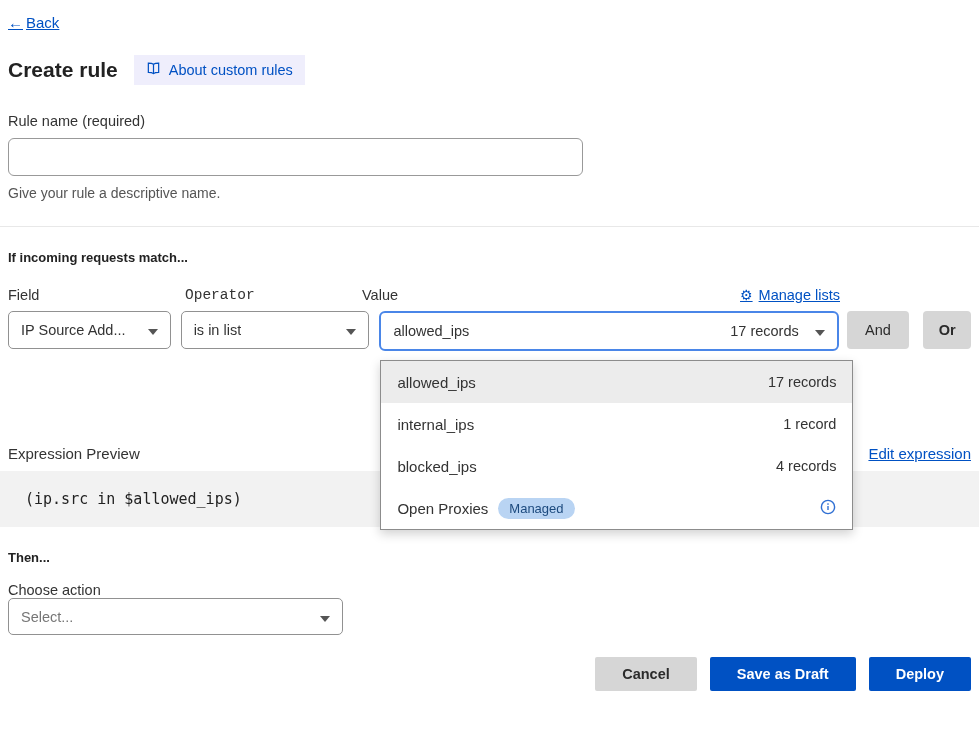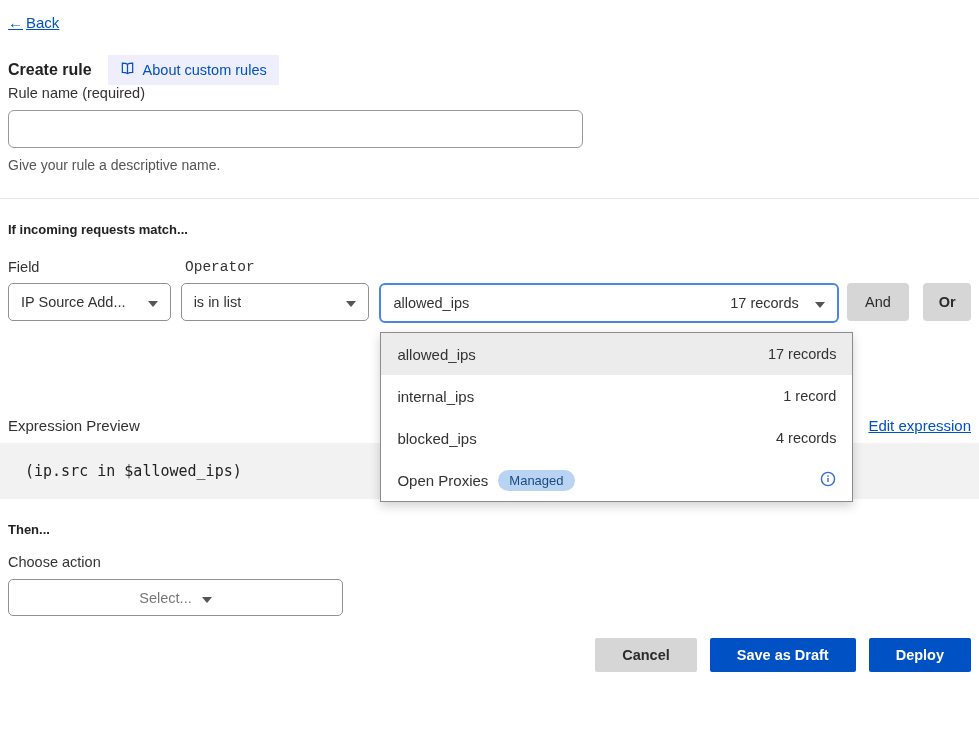--- a/index.html
+++ b/index.html
@@ -12,29 +12,29 @@
   }
   .page { position:relative; padding:14px 8px 0; }
 
   a { color:#0051c3; cursor:pointer; text-decoration:underline; }
 
   
   .back-link { display:inline-flex; align-items:center; gap:3px; font-size:15px; }
 
   
   .title-row { display:flex; align-items:center; gap:16px; margin-top:24px; }
-  h1 { margin:0; font-size:16px; font-weight:700; color:#222; }
+  h1 { margin:0; font-size:21px; font-weight:700; color:#222; }
   .about-badge {
     display:inline-flex; align-items:center; gap:8px;
     background:#efeefc; color:#0051c3; text-decoration:none;
     padding:6px 12px; border-radius:0; font-size:14.5px;
   }
 
   
-  .field-label { display:block; font-size:14.5px; color:#333; }
+  .field-label { display:block; margin-top:28px; font-size:14.5px; color:#333; }
   .rule-name-input {
     display:block; margin-top:9px; width:575px; height:38px;
     border:1px solid #999; border-radius:6px; padding:0 12px;
     font-family:inherit; font-size:14.5px; color:#333; outline:none;
   }
   .help-text { margin-top:9px; font-size:14px; color:#555; }
 
   .divider { border:none; border-top:1px solid #e8e8e8; margin:25px -8px 0; }
 
   h2 { margin:23px 0 0; font-size:13px; font-weight:700; color:#222; }
@@ -93,21 +93,21 @@
   .expr-row {
     display:flex; justify-content:space-between; align-items:flex-end;
     margin-top:94px; font-size:15px; color:#333;
   }
   .expr-block {
     margin:9px -8px 0; background:#f2f2f2; padding:19px 25px;
     font-family:"DejaVu Sans Mono", monospace; font-size:15px; color:#222;
   }
 
   
-  .action-select { margin-top:9px; width:335px; height:37px;justify-content:center; }
+  .action-select { width:335px; height:37px; }
   .action-select .sel-text { color:#767676; }
 
   
   .footer { display:flex; justify-content:flex-end; gap:13px; margin-top:22px; }
   .btn {
     height:34px; padding:0 27px; border:none; border-radius:2px;
     font-family:inherit; font-size:14.5px; cursor:pointer;font-weight:bold;
   }
   .btn-gray { background:#d6d6d6; color:#2b2b2b; }
   .btn-blue { background:#0051c3; color:#fff; }
@@ -141,20 +141,27 @@
   <input class="rule-name-input" type="text" value="" style="">
   <div class="help-text">Give your rule a descriptive name.</div>
 
   <hr class="divider">
 
   <h2>If incoming requests match...</h2>
 
   <div class="labels-row">
     <span class="col-a">Field</span>
     <span class="col-b">Operator</span>
+    <span class="col-c">
+      <span>Value</span>
+      <a class="manage-lists">
+        <span class="gear">⚙</span>
+        <span>Manage lists</span>
+      </a>
+    </span>
   </div>
 
   <div class="controls-row">
 
     <button class="select field-select">
       <span class="sel-text">IP Source Add...</span>
       <span class="chev">
         <svg width="10" height="6" viewBox="0 0 10 6">
             <path d="M0 0h10L5 6z" fill="#555"></path>
           </svg>

